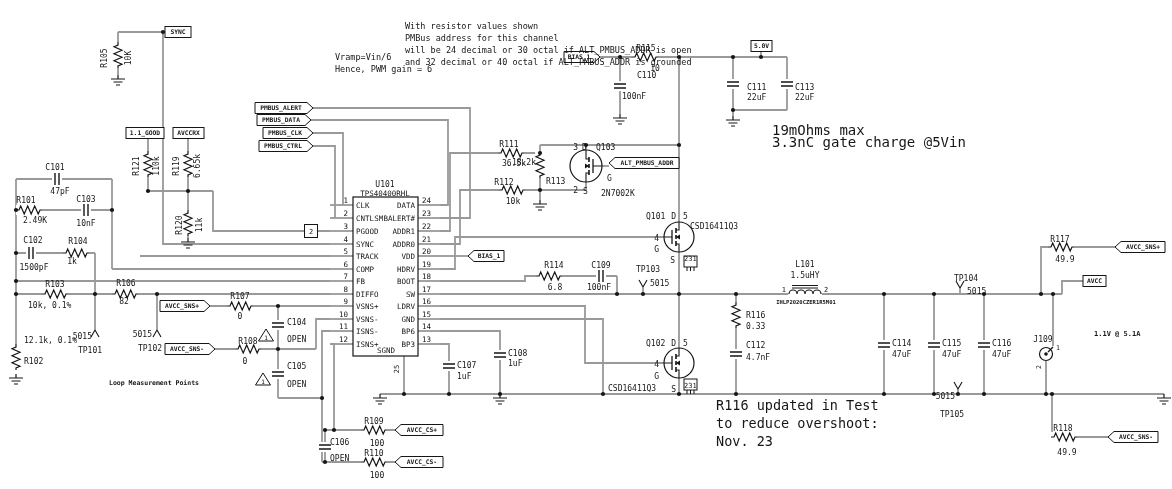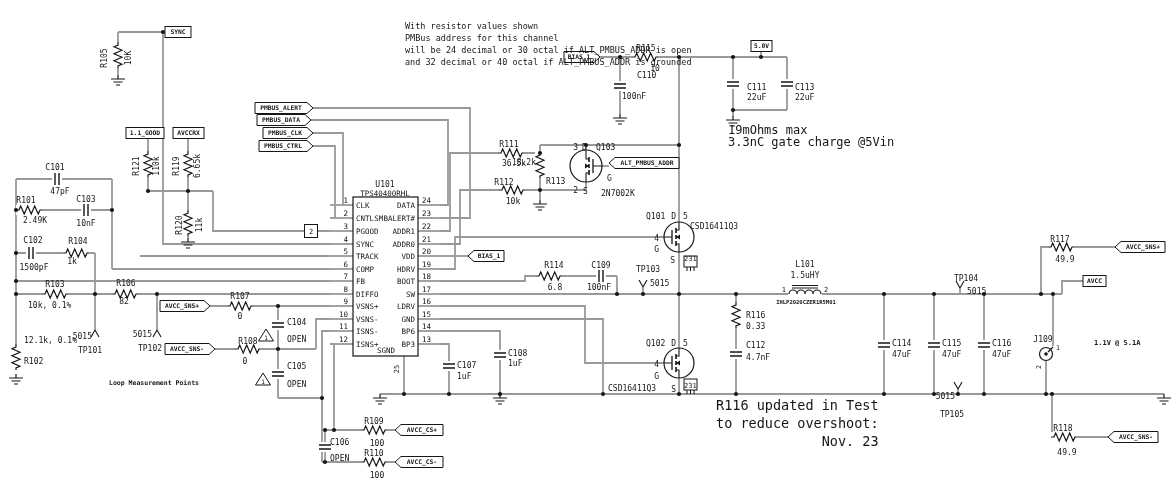--- a/index.html
+++ b/index.html
@@ -3,24 +3,24 @@
 <meta charset="utf-8">
 <style>
   html,body{margin:0;padding:0;background:#fff;}
   .canvas{position:relative;width:1172px;height:489px;background:#fff;overflow:hidden;
           font-family:"DejaVu Sans Mono",monospace;}
   #schem{position:absolute;left:0;top:0;}
   svg text{font-family:"DejaVu Sans Mono",monospace;fill:#161616;}
   .note{position:absolute;white-space:pre-line;color:#161616;}
   #note-pmbus{left:405px;top:20px;font-size:8.5px;line-height:12px;}
   #note-vramp{left:335px;top:51px;font-size:8.5px;line-height:12px;}
-  #note-fet{left:728px;top:124px;font-size:12px;line-height:12px;}
-  #note-r116{left:716px;top:396px;font-size:13.5px;line-height:18px;text-align:right;}
+  #note-fet{left:772px;top:124px;font-size:14px;line-height:12px;}
+  #note-r116{left:716px;top:396px;font-size:13.5px;line-height:18px;}
   #note-loop{left:109px;top:379px;font-size:6.5px;font-weight:bold;}
-  #note-out{left:1094px;top:339px;font-size:7px;font-weight:bold;}
+  #note-out{left:1094px;top:330px;font-size:7px;font-weight:bold;}
 </style>
 </head>
 <body>
 
 <div class="canvas">
   <svg id="schem" width="1172" height="489" viewBox="0 0 1172 489">
       <polyline points="16,179 16,347" fill="none" stroke="#999999" stroke-width="1.8"></polyline>
       <polyline points="16,179 112,179" fill="none" stroke="#999999" stroke-width="1.8"></polyline>
       <polyline points="16,210 112,210" fill="none" stroke="#999999" stroke-width="1.8"></polyline>
       <polyline points="112,179 112,269" fill="none" stroke="#999999" stroke-width="1.8"></polyline>
@@ -486,20 +486,22 @@
       <text x="1043" y="342" font-size="8" text-anchor="middle" font-weight="normal">J109</text>
       <text x="1056" y="350" font-size="6.5" text-anchor="start" font-weight="normal">1</text>
       <text x="1041" y="367" font-size="6.5" text-anchor="middle" font-weight="normal" transform="rotate(-90 1041 367)">2</text>
       <text x="386" y="353" font-size="7.5" text-anchor="middle" font-weight="normal">SGND</text>
       <text x="399" y="369" font-size="7" text-anchor="middle" font-weight="normal" transform="rotate(-90 399 369)">25</text>
     </svg>
   <div class="note" id="note-pmbus">With resistor values shown
 PMBus address for this channel
 will be 24 decimal or 30 octal if ALT_PMBUS_ADDR is open
 and 32 decimal or 40 octal if ALT_PMBUS_ADDR is grounded</div>
+  <div class="note" id="note-vramp">Vramp=Vin/6
+Hence, PWM gain = 6</div>
   <div class="note" id="note-fet">19mOhms max
 3.3nC gate charge @5Vin</div>
   <div class="note" id="note-r116">R116 updated in Test
 to reduce overshoot:
 Nov. 23</div>
   <div class="note" id="note-loop">Loop Measurement Points</div>
   <div class="note" id="note-out">1.1V @ 5.1A</div>
 </div>
 
 </body></html>

